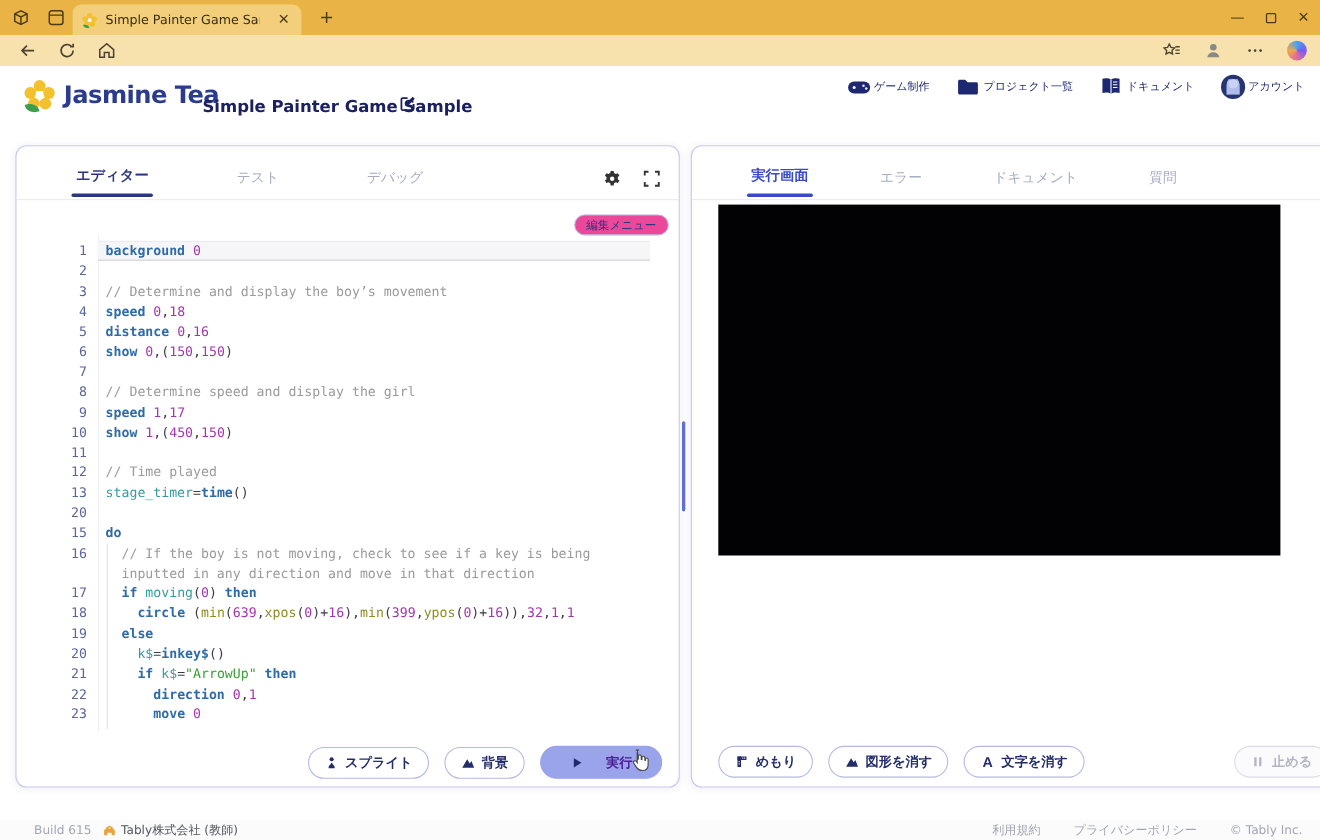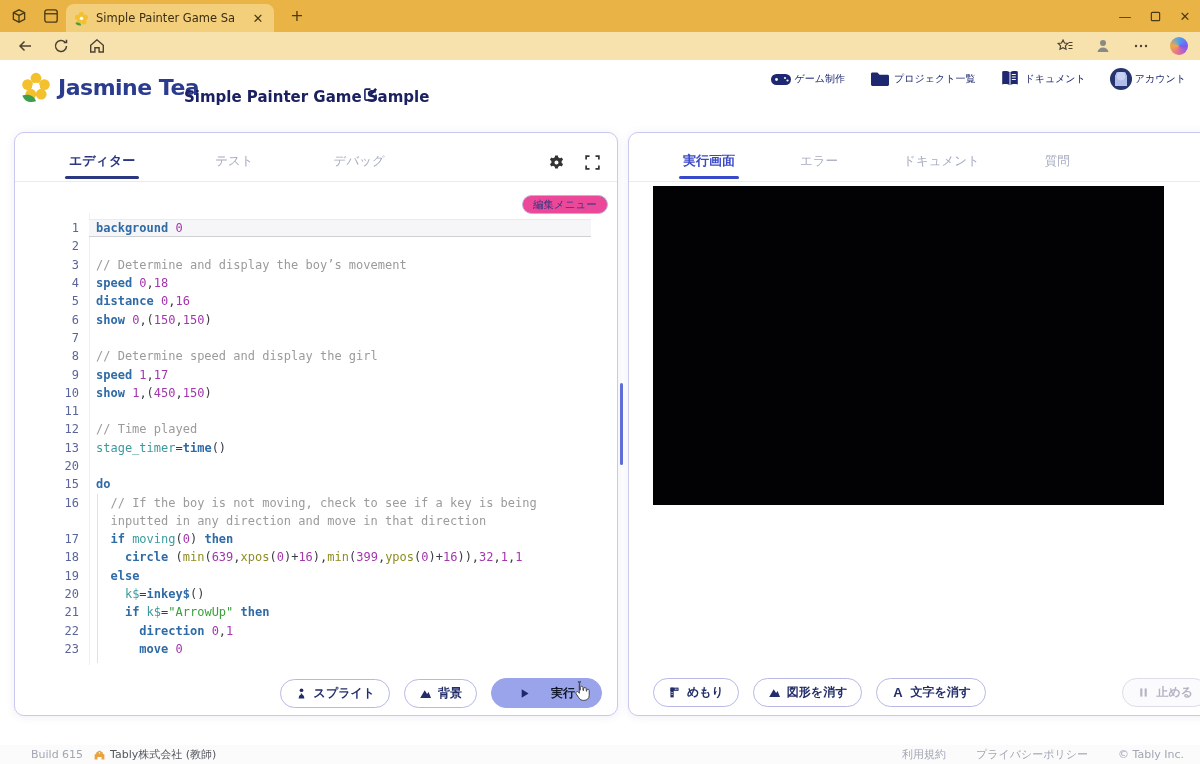--- a/index.html
+++ b/index.html
@@ -66,21 +66,21 @@
   .tk-str { color:var(--str,#3aa03a); }
   .tk-pl { color:var(--plain,#3b3b45); }
   .gutter-sep { position:absolute; left:52px; top:0; bottom:0; width:1px; background:#efeff3; }
   .indent-guide { position:absolute; left:59.5px; top:281px; height:169px; width:1px; background:#e0e0e8; }
   .scrollthumb { position:absolute; left:548px; top:6px; width:6px; height:5px; border-radius:2px; background:#46464c; }
 
   
   .btnrow { position:absolute; top:545px; display:flex; gap:14px; align-items:center; }
   .pill { height:29px; display:inline-flex; align-items:center; gap:6px; padding:0 14px; border:1.5px solid #b6b9e6; border-radius:15px; background:#fff; color:#232d69; font-size:12px; font-weight:700; }
   .pill svg, .pill .a-glyph { width:13px; height:13px; flex:none; }
-  .pill.run { background:var(--run_button_bg,#9aa4ea); border-color:var(--run_button_bg,#9aa4ea); padding:0 26px; height:30px; border-radius:16px; color:#0f172a;gap:20px; }
+  .pill.run { background:var(--run_button_bg,#9aa4ea); border-color:var(--run_button_bg,#9aa4ea); padding:0 26px; height:30px; border-radius:16px; color:#4c1d95;gap:20px; }
   .pill.disabled { border-color:#dcdcea; color:#b4b4c4; background:#fbfbfd; }
   .a-glyph { font-size:13px; font-weight:800; line-height:13px; text-align:center; }
 
   
   .screen { position:absolute; left:24px; top:53px; width:511px; height:319px; background:var(--screen_bg,#000); }
 
   
   .drag-handle { position:absolute; left:620px; top:383px; width:3px; height:82px; border-radius:2px; background:#5f6ed8; }
 
   

